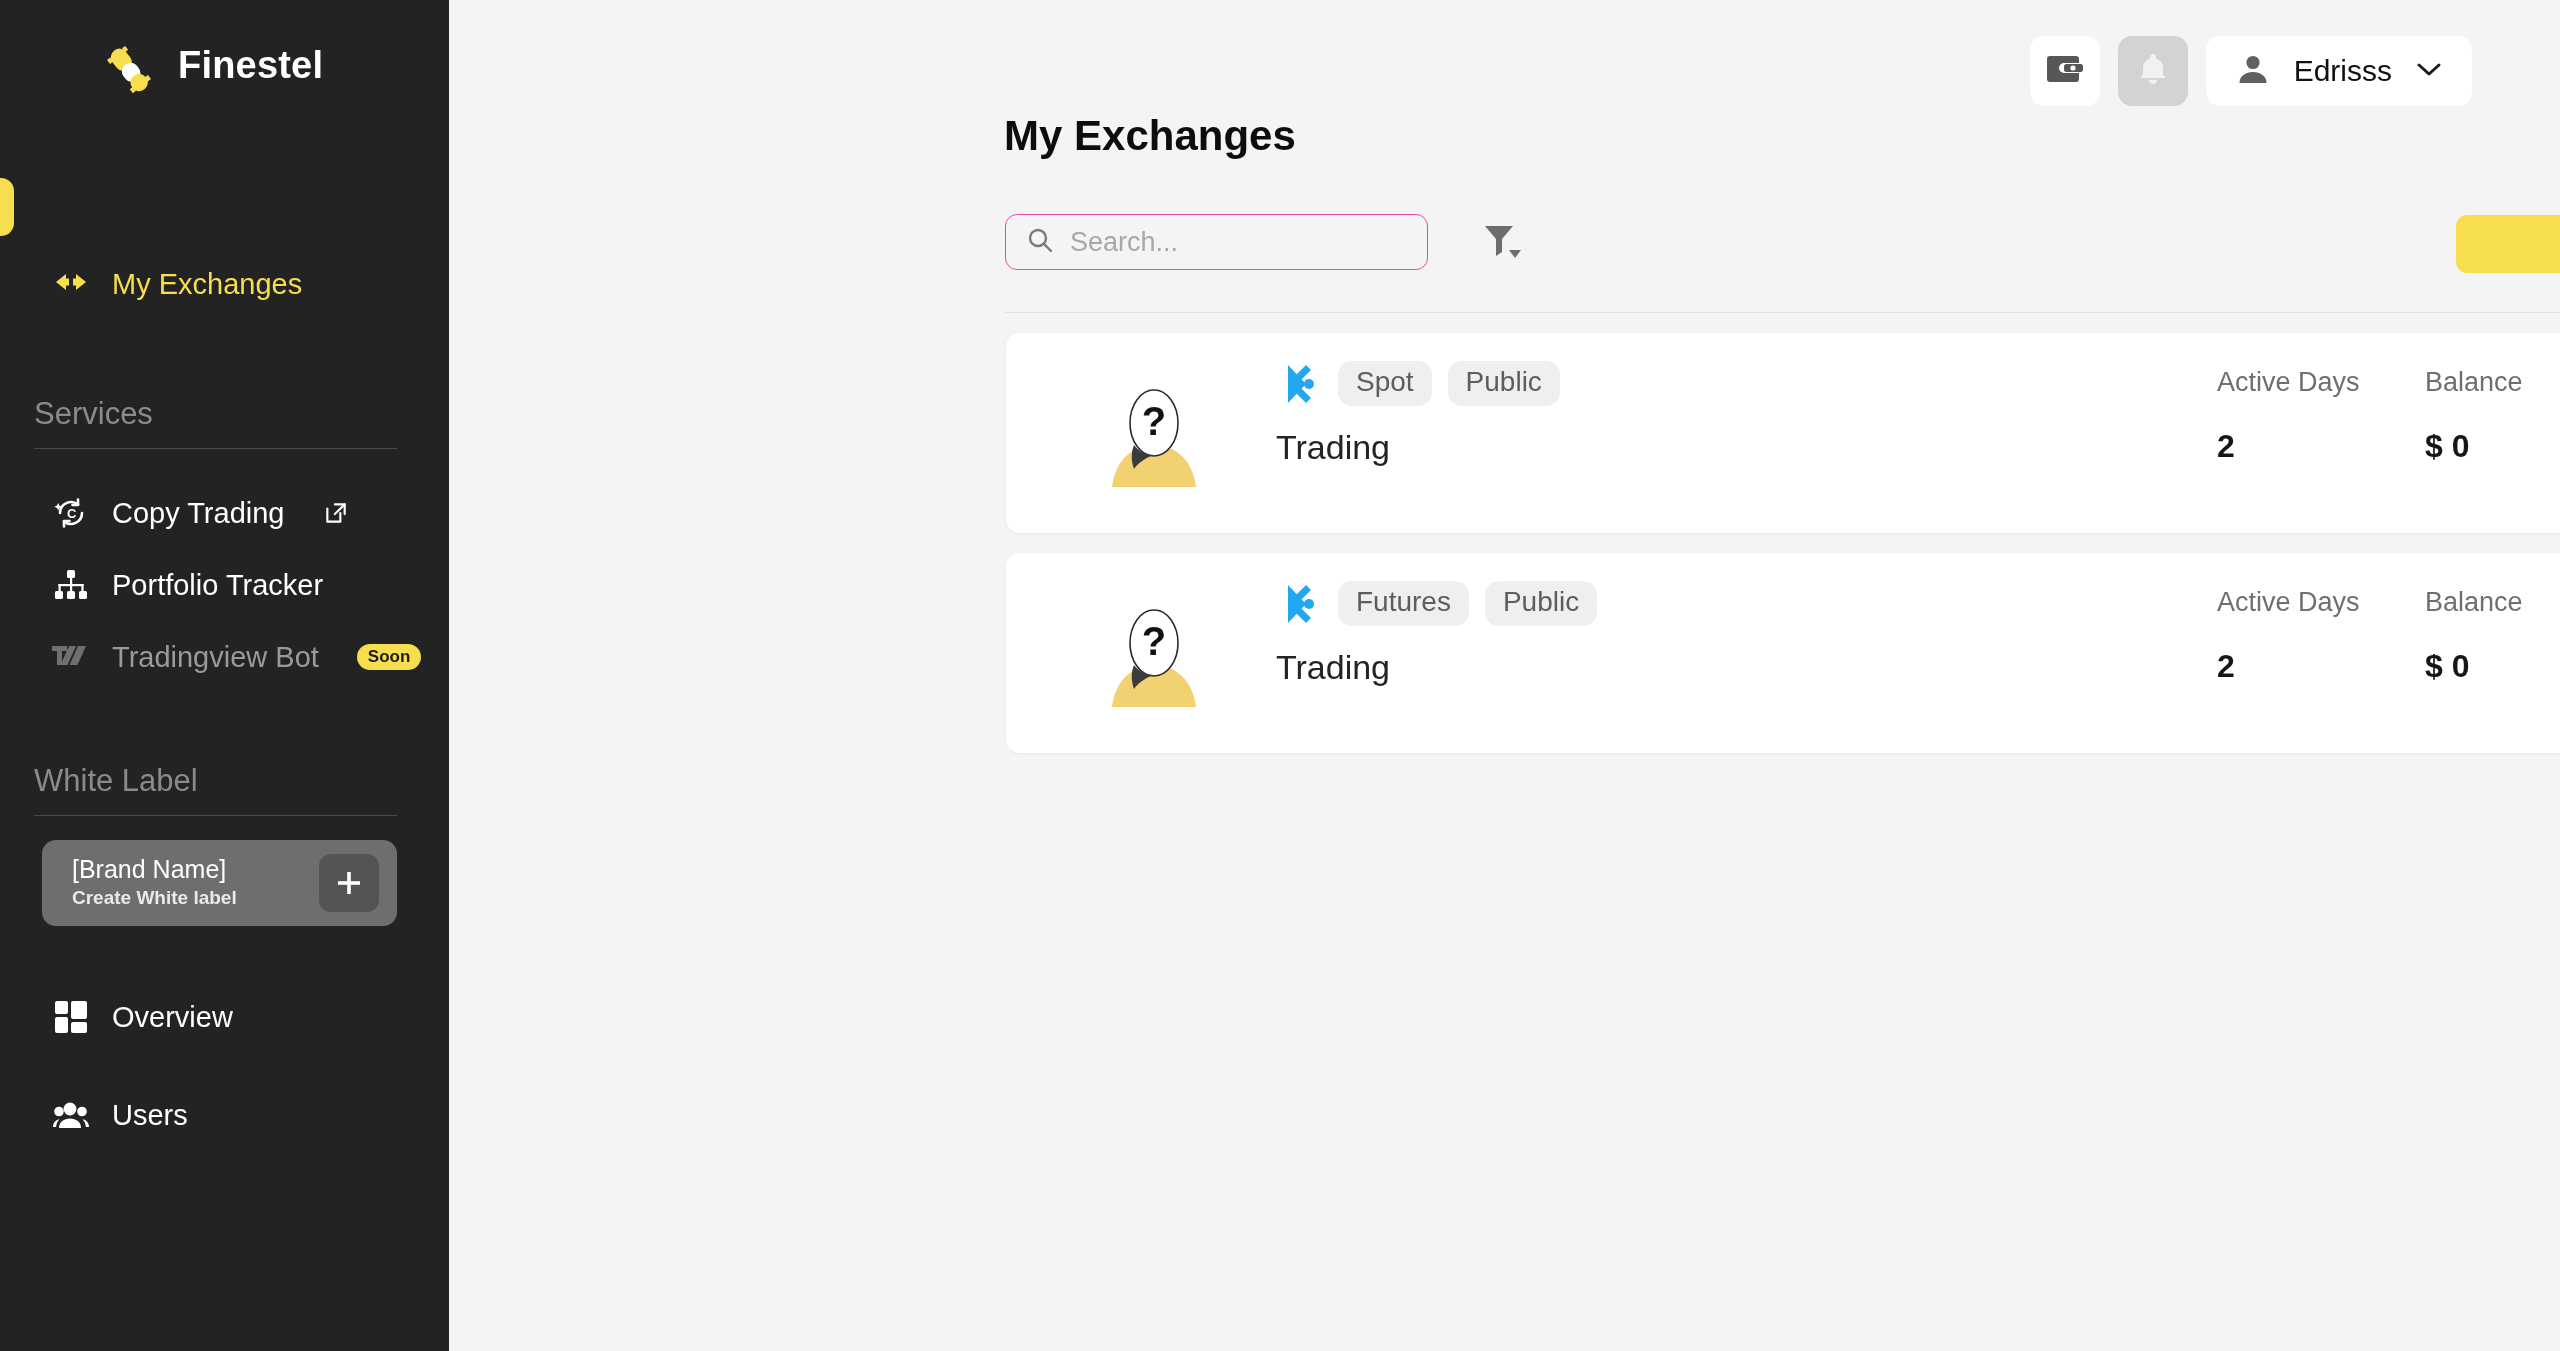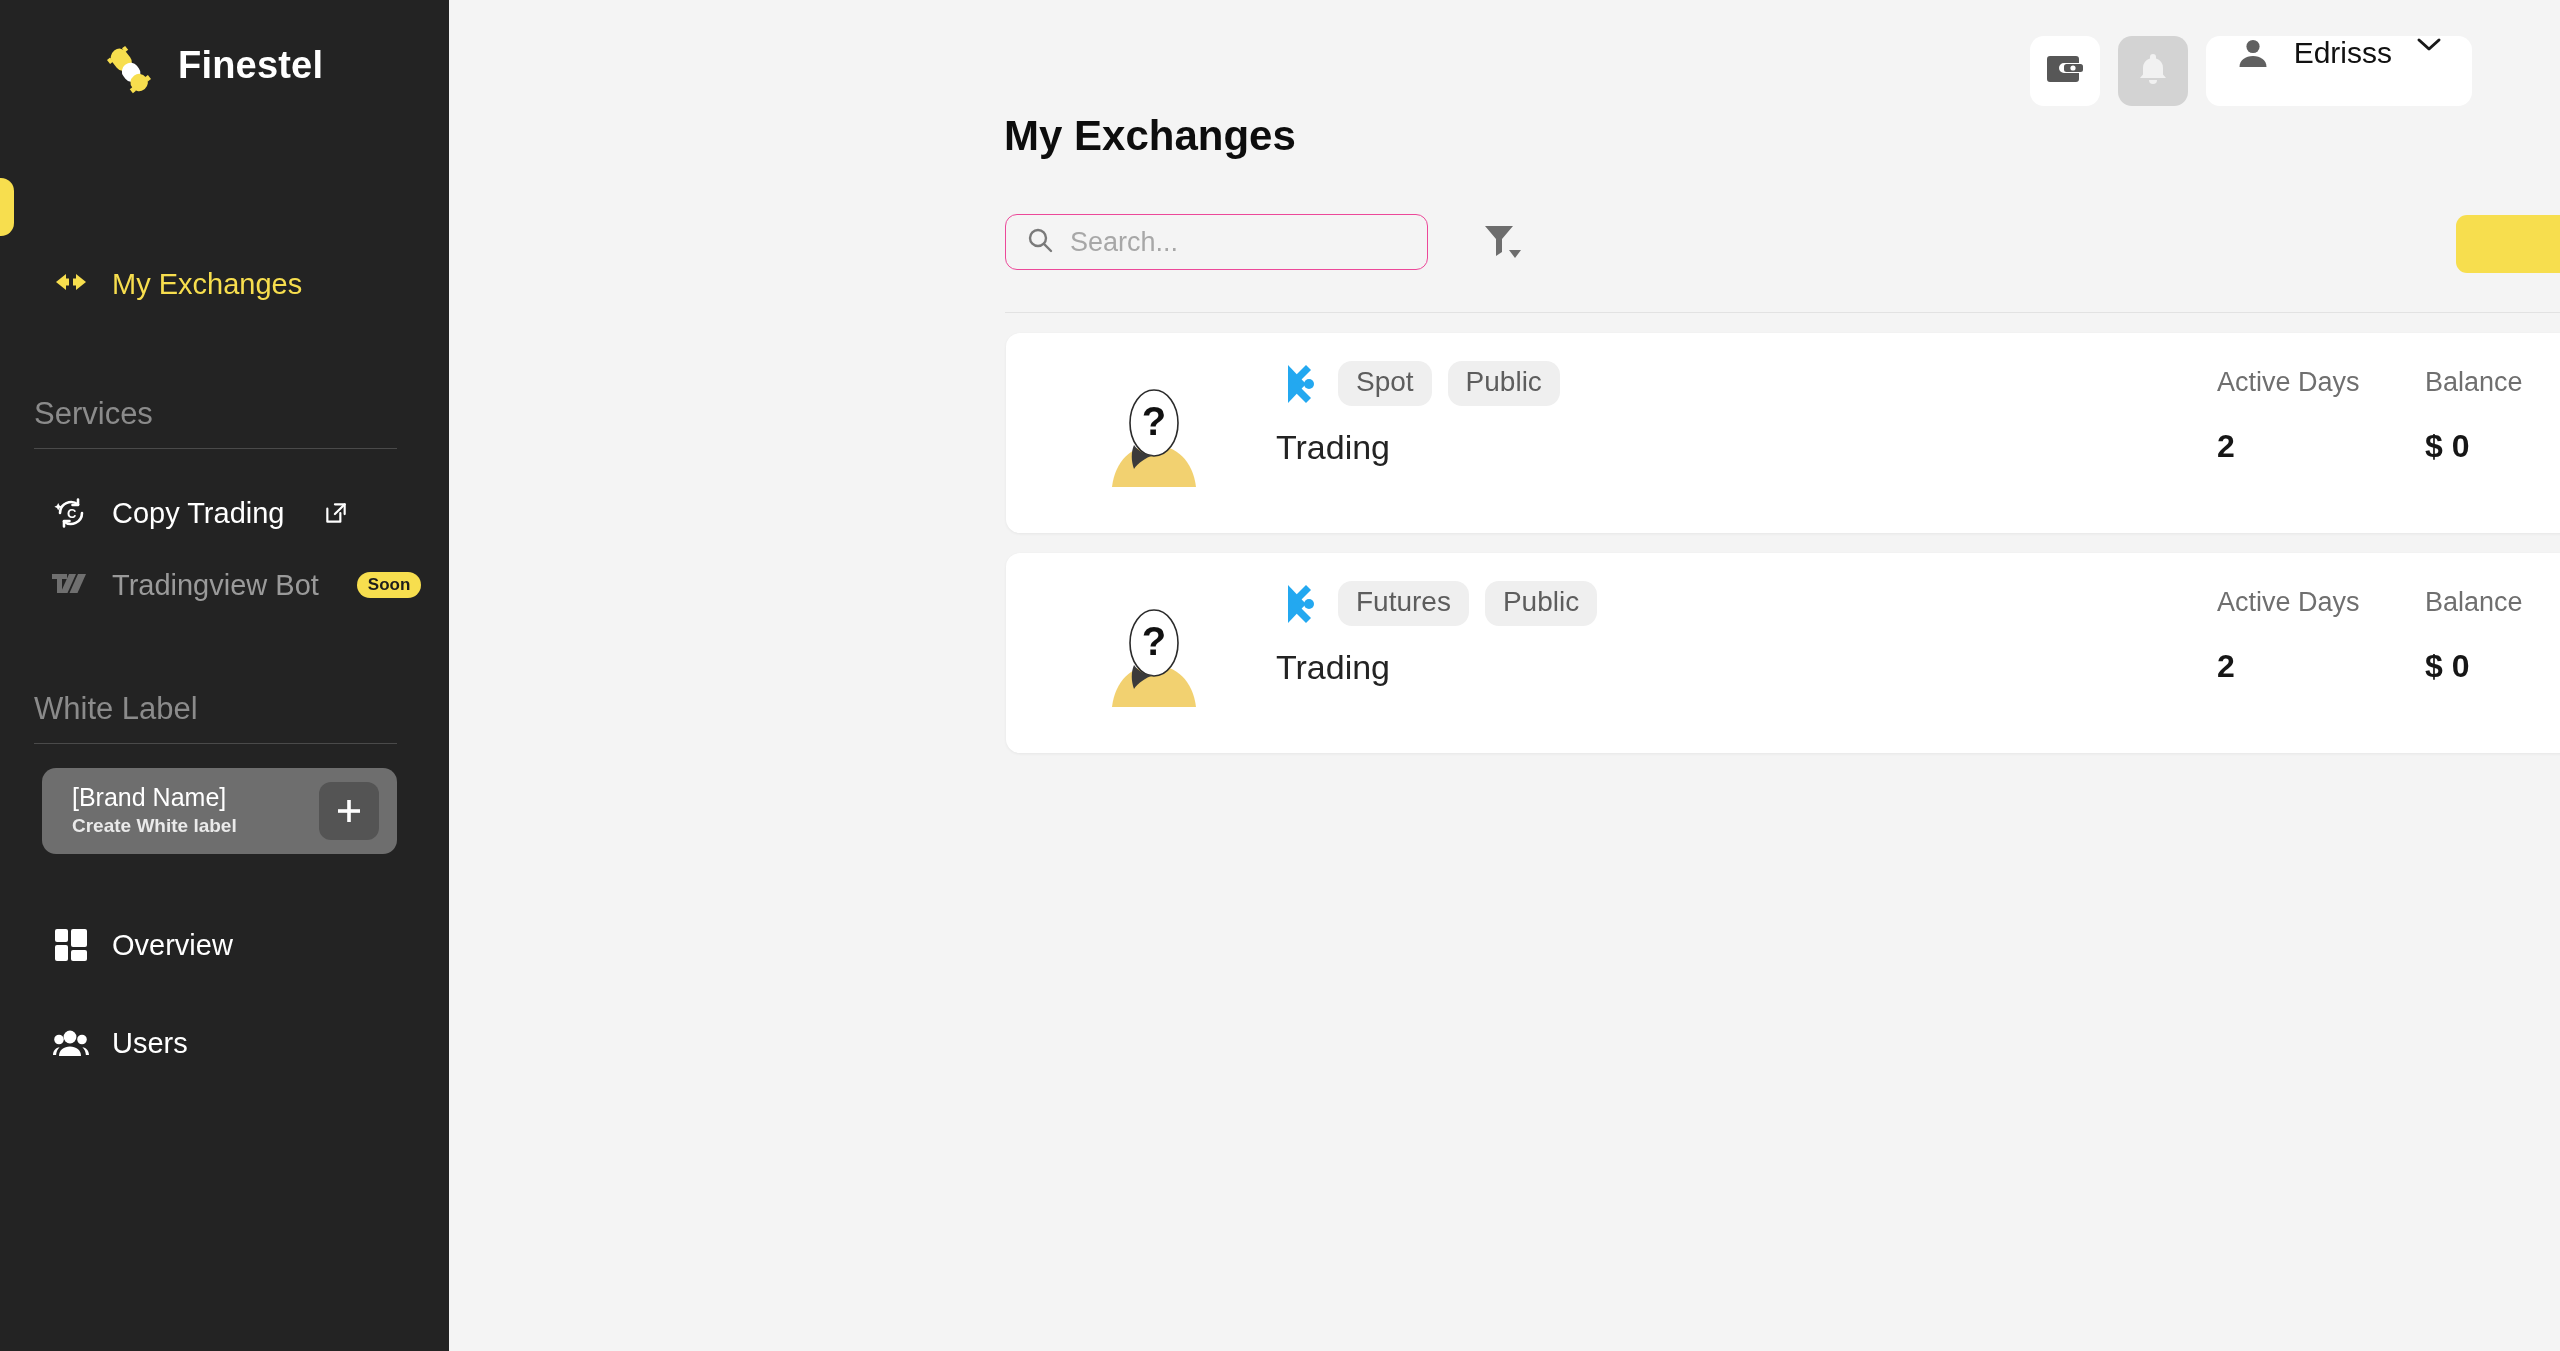--- a/index.html
+++ b/index.html
@@ -88,21 +88,21 @@
     display: flex; align-items: center; gap: 18px;
   }
   .icon-btn {
     width: 70px; height: 70px; border-radius: 14px;
     display: flex; align-items: center; justify-content: center; cursor: pointer;
   }
   .icon-btn.white { background: #ffffff; }
   .icon-btn.gray  { background: #d3d3d3; }
   .user-chip {
     height: 70px; background: #ffffff; border-radius: 14px;
-    display: flex; align-items: flex-start; gap: 24px;
+    display: flex; align-items: center; gap: 24px;
     padding: 0 30px 0 30px; cursor: pointer; min-width: 258px;
   }
   .user-chip .uname { font-size: 30px; color: #111; font-weight: 500; }
 
   .page-title {
     position: absolute; left: 555px; top: 112px;
     font-size: 42px; font-weight: 700; color: #0d0d0d;
   }
 
   .search-box {
@@ -228,20 +228,36 @@
           <span class="lbl">Copy Trading</span>
           <span class="ext-ico">
             <svg width="26" height="26" viewBox="0 0 24 24" fill="none" stroke="#ffffff" stroke-width="2">
               <path d="M4 8v12h12V12" stroke-linecap="round" stroke-linejoin="round"></path>
               <path d="M11 4h9v9" stroke-linecap="round" stroke-linejoin="round"></path>
               <path d="M20 4l-9 9" stroke-linecap="round"></path>
             </svg>
           </span>
         </div>
 
+        <div class="nav-item">
+          <span class="ico">
+            <svg width="34" height="32" viewBox="0 0 34 32" fill="#ffffff">
+              <rect x="13" y="1" width="8" height="8" rx="1.6"></rect>
+              <rect x="1" y="22" width="8" height="8" rx="1.6"></rect>
+              <rect x="13" y="22" width="8" height="8" rx="1.6"></rect>
+              <rect x="25" y="22" width="8" height="8" rx="1.6"></rect>
+              <rect x="16" y="9" width="2.2" height="6"></rect>
+              <rect x="4.5" y="15" width="25" height="2.2"></rect>
+              <rect x="4.5" y="15" width="2.2" height="7"></rect>
+              <rect x="16" y="15" width="2.2" height="7"></rect>
+              <rect x="27.4" y="15" width="2.2" height="7"></rect>
+            </svg>
+          </span>
+          <span class="lbl">Portfolio Tracker</span>
+        </div>
 
         <div class="nav-item muted">
           <span class="ico">
             <svg width="38" height="24" viewBox="0 0 38 24" fill="#6f6f6f">
               <path d="M0 1h15v5H10v14H5V6H0z"></path>
               <path d="M17 1h7l-8.5 19h-7z"></path>
               <path d="M26 1h8l-8.5 19h-8z"></path>
             </svg>
           </span>
           <span class="lbl">Tradingview Bot</span>

